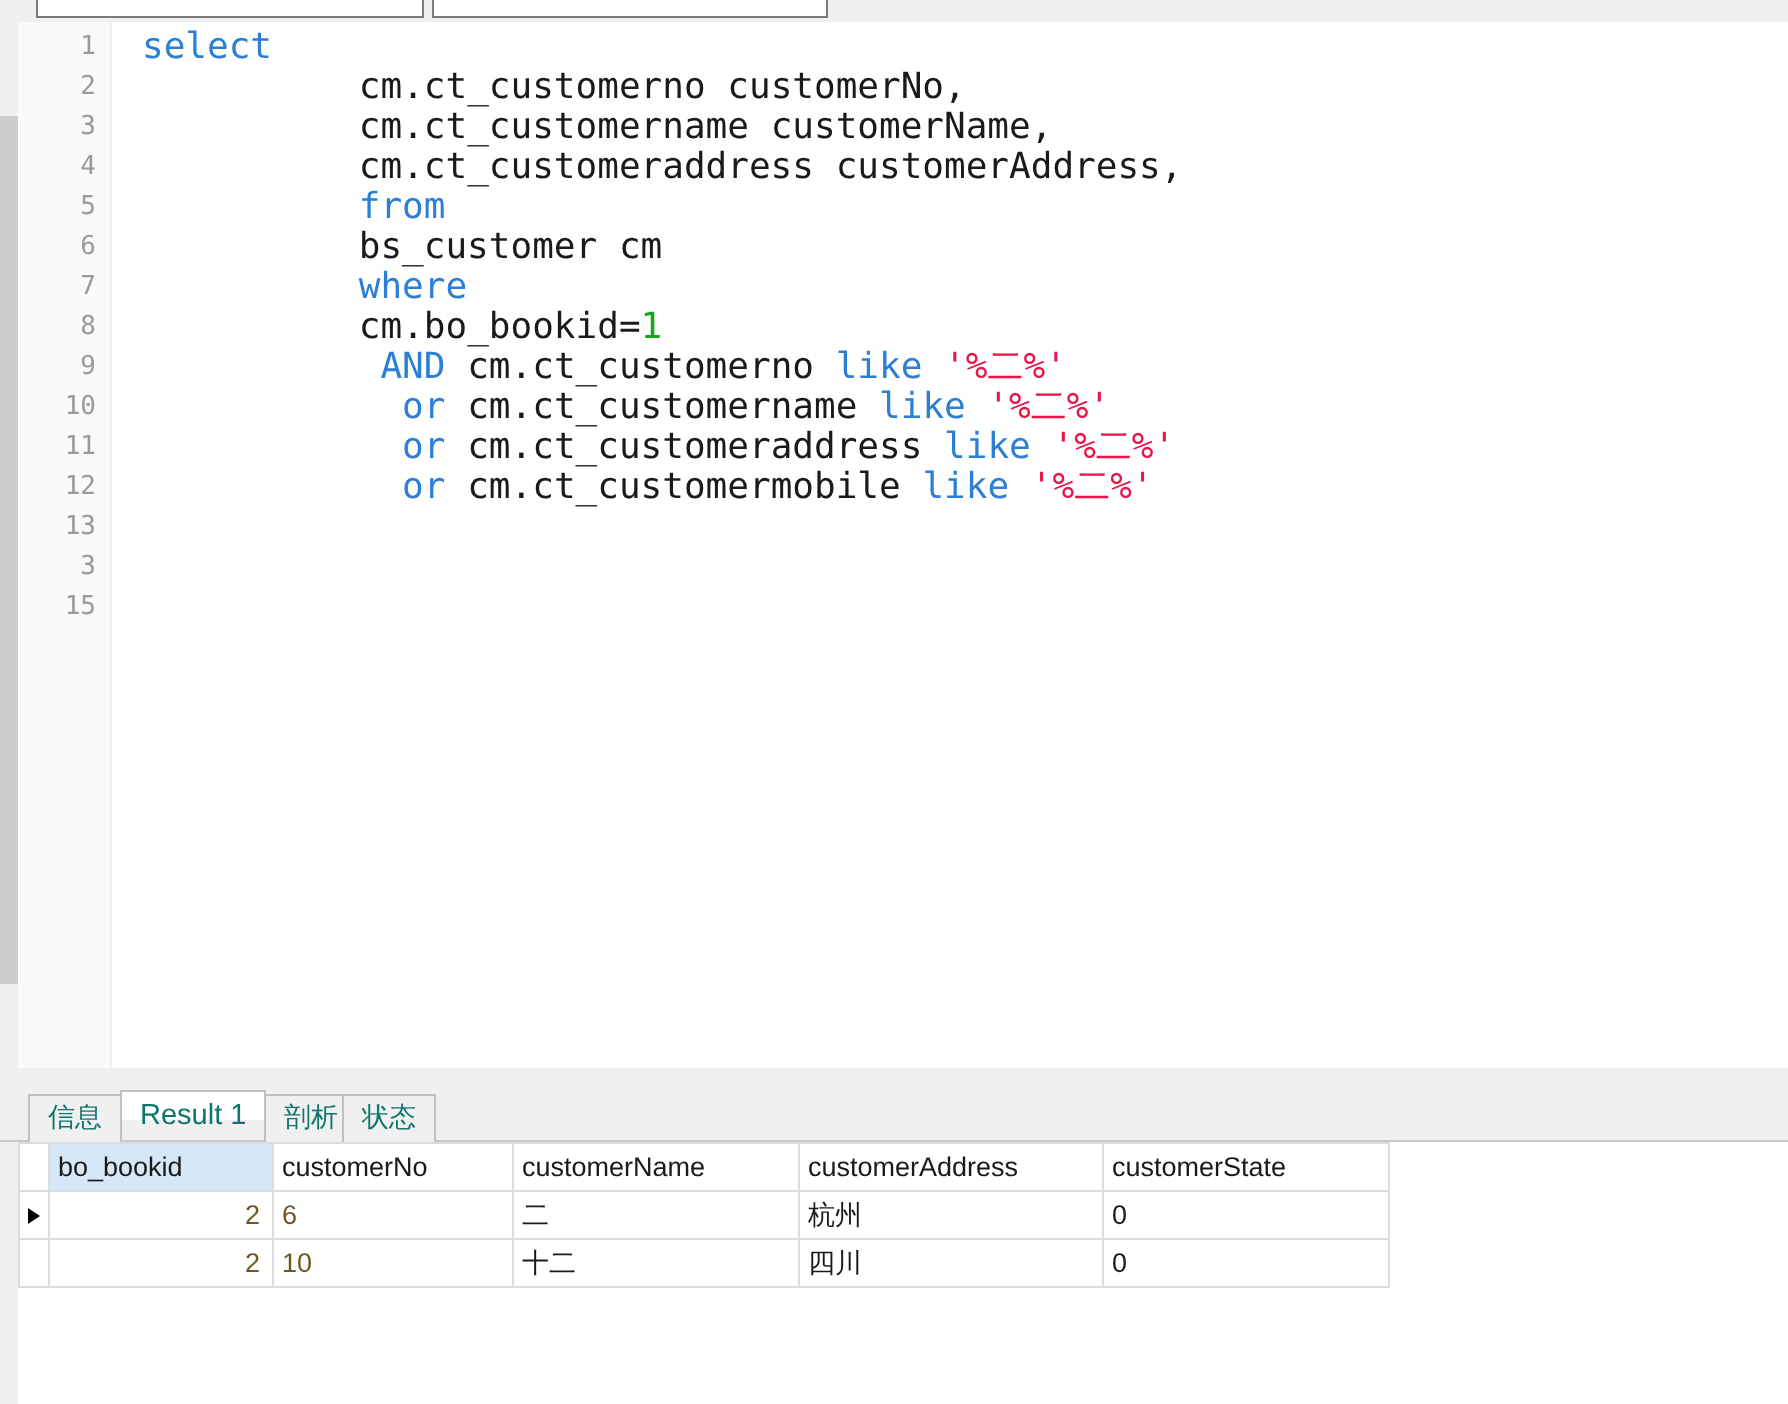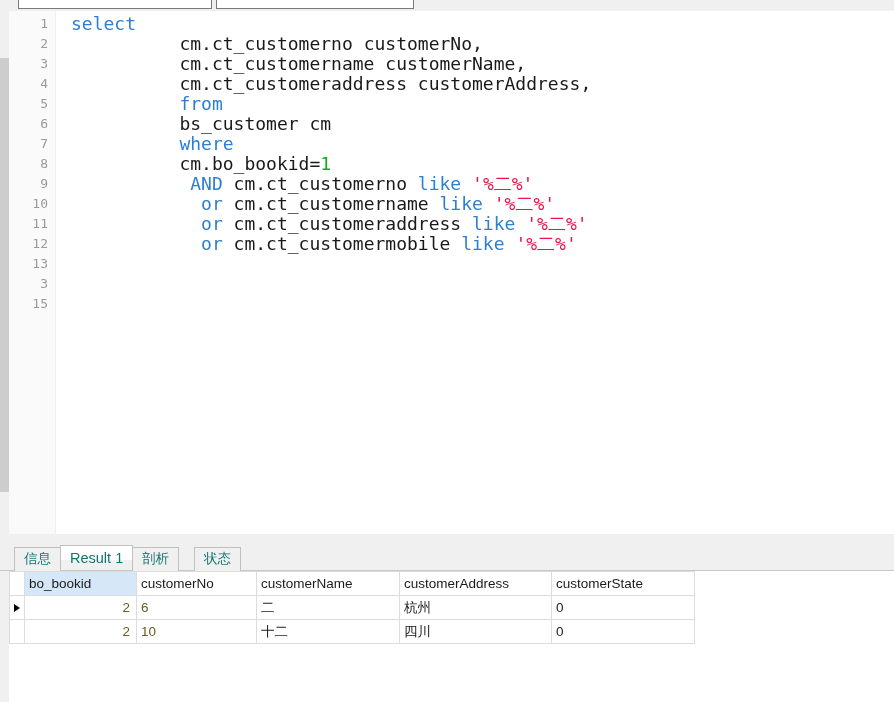--- a/index.html
+++ b/index.html
@@ -286,21 +286,21 @@
         <div class="code-line">&nbsp;</div>
       </div>
   </div>
 
   <div class="divider"></div>
 
   <div class="tabbar" id="tabbar">
       <div class="tab" style="left: 14px;">信息</div>
       <div class="tab active" style="left: 60px;">Result 1</div>
       <div class="tab" style="left: 132px;">剖析</div>
-      <div class="tab" style="left: 194px;">状态</div>
+      <div class="tab" style="left: 171px;">状态</div>
     </div>
 
   <div class="results">
     <div class="results-rail"></div>
     <table class="grid">
       <thead>
         <tr>
           <th class="rowhead"></th>
           <th class="col-bookid sel">bo_bookid</th>
           <th class="col-no">customerNo</th>

